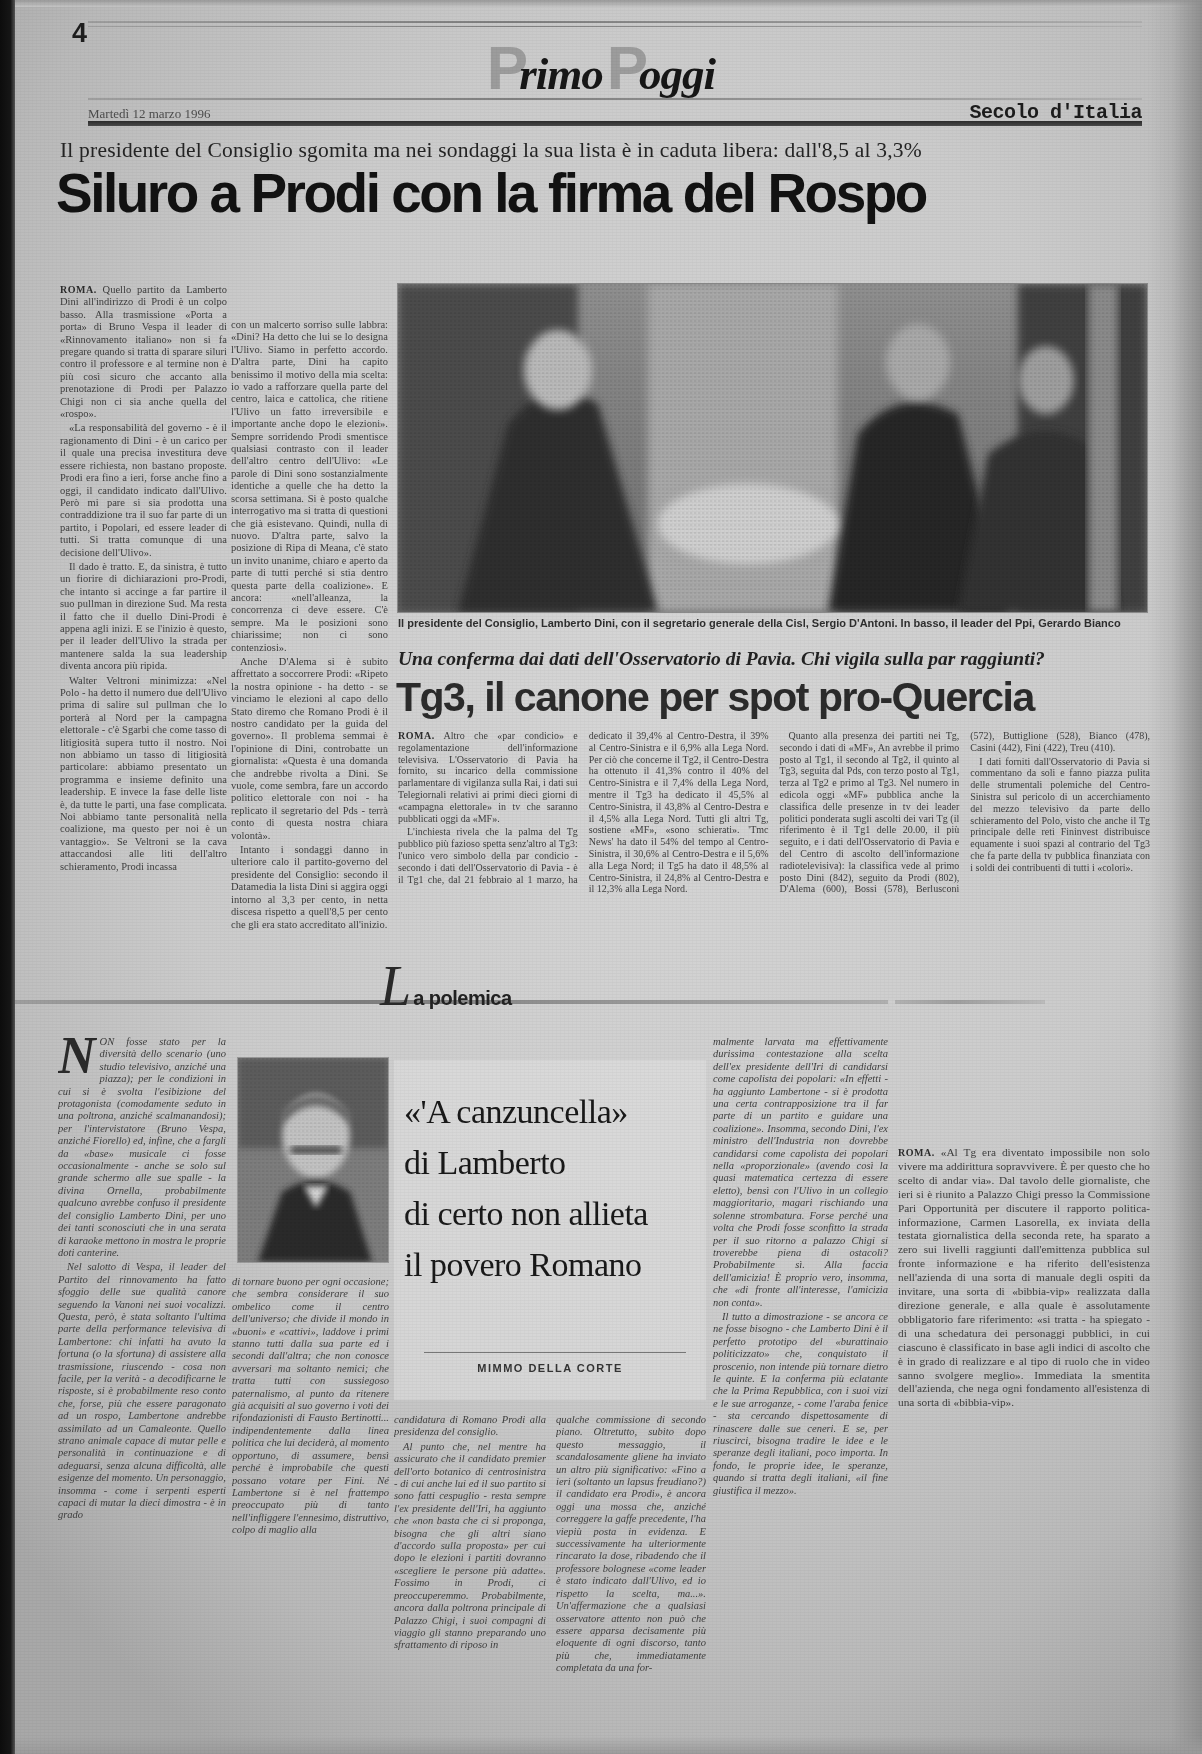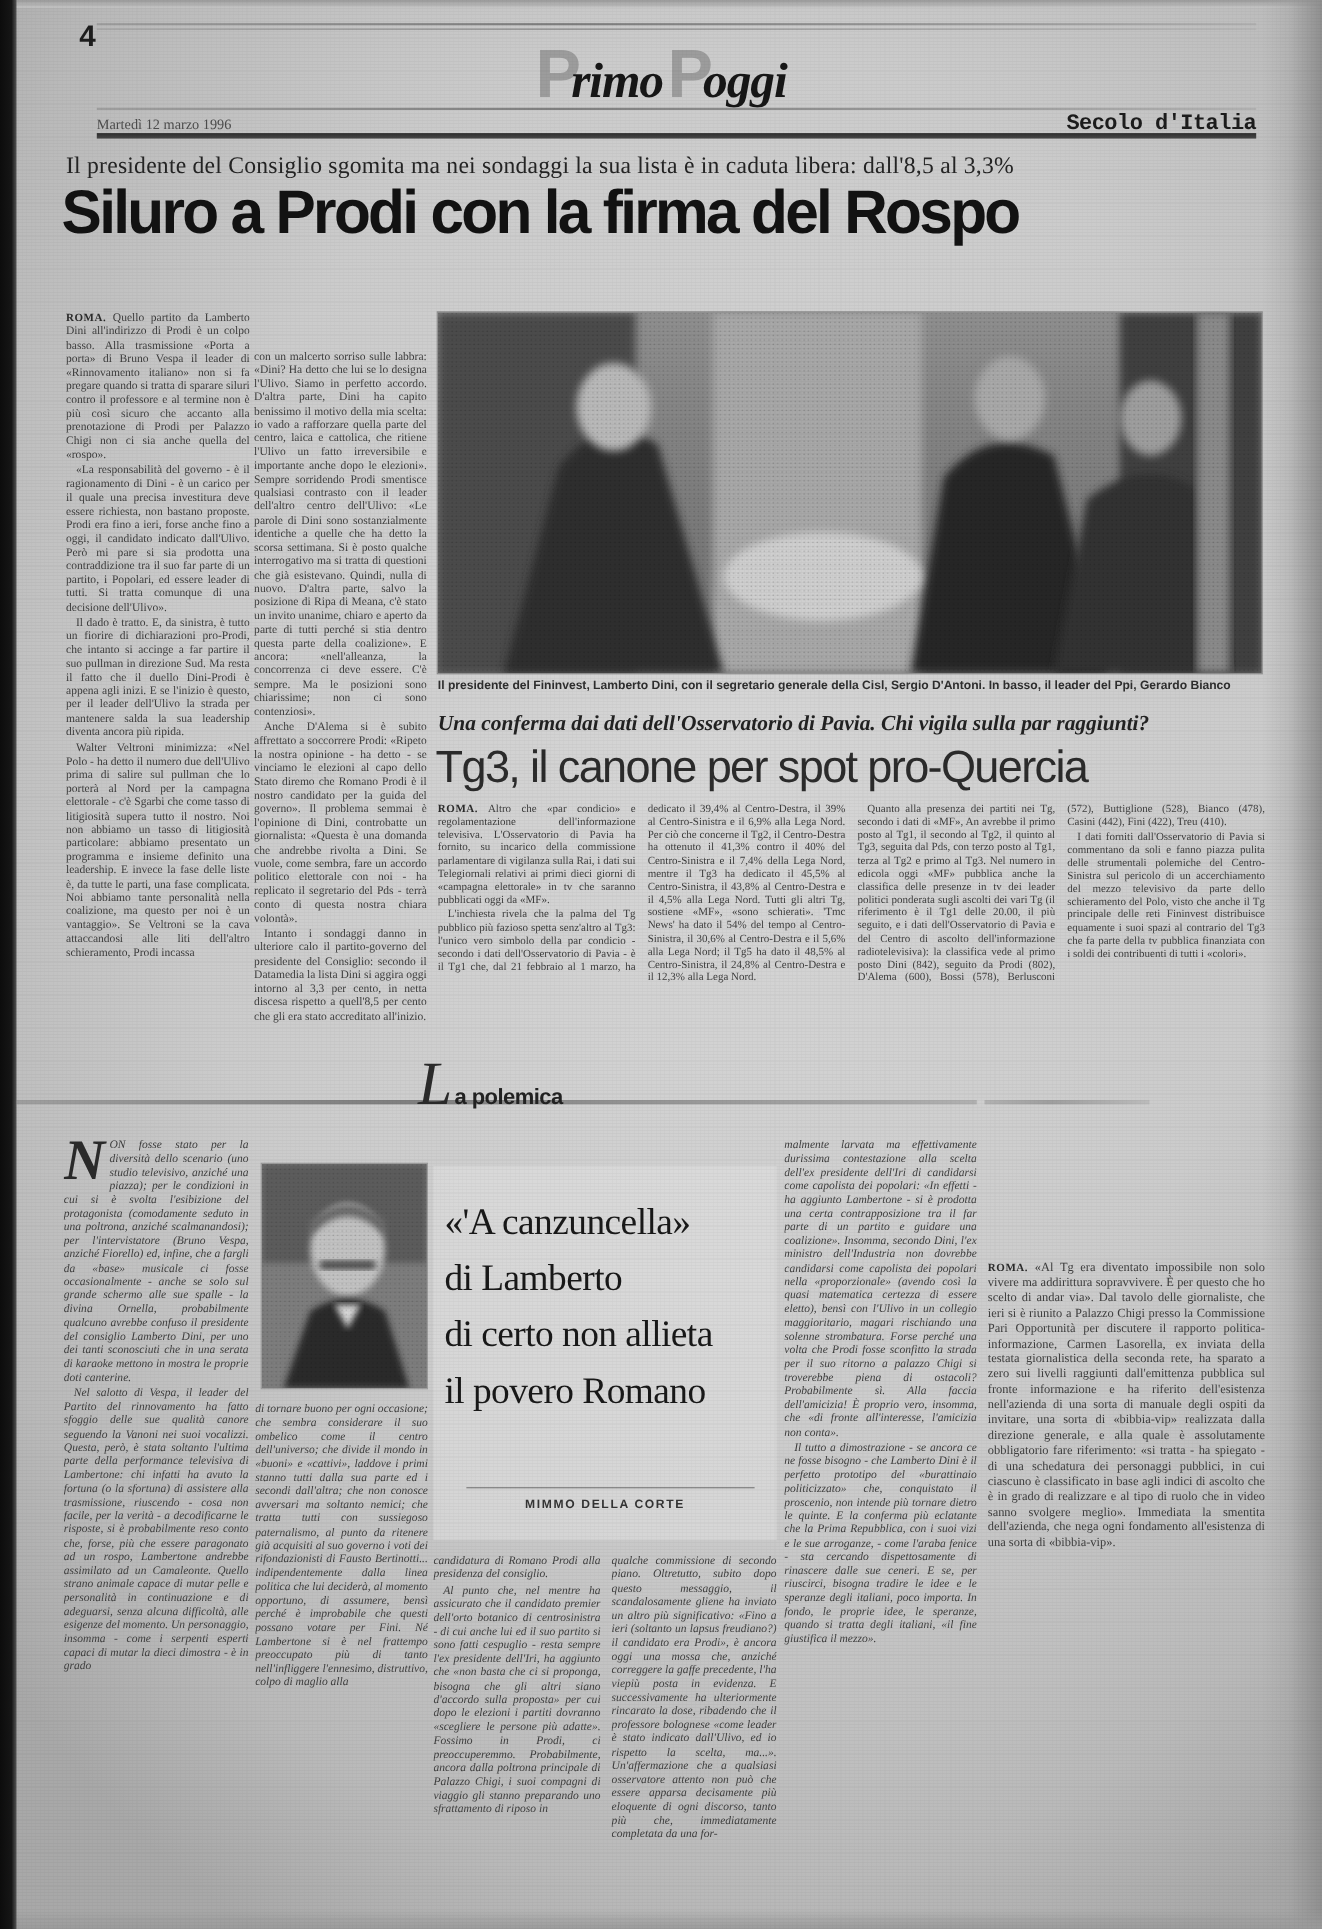--- a/index.html
+++ b/index.html
@@ -43,21 +43,21 @@
   .dateline{font-weight:bold;font-size:10px;letter-spacing:0.5px;color:#2c2c2c;}
   .lead-c1{left:60px;top:284px;width:167px;height:648px;}
   .lead-c2{left:231px;top:292px;width:157px;height:648px;margin-top:27px;}
 
   
   .photo-main{position:absolute;left:398px;top:284px;width:749px;height:328px;background:#777;outline:1px solid #8a8a8a;}
   .caption{position:absolute;left:398px;top:617px;width:749px;font-family:"Liberation Sans",sans-serif;font-weight:bold;font-size:11px;color:#2e2e2e;}
 
   
   .tv-kicker{position:absolute;left:398px;top:648px;width:750px;font-style:italic;font-weight:bold;font-size:19.5px;color:#222;}
-  .tv-headline{position:absolute;left:396px;top:674px;width:760px;font-family:"Liberation Sans",sans-serif;font-weight:normal;font-size:41px;color:#2b2b2b;letter-spacing:-1.5px;}
+  .tv-headline{position:absolute;left:396px;top:674px;width:760px;font-family:"Liberation Sans",sans-serif;font-weight:bold;font-size:41px;color:#2b2b2b;letter-spacing:-1.5px;}
   .tv-body{position:absolute;left:398px;top:730px;width:752px;height:218px;column-count:4;column-gap:11px;text-align:justify;font-size:10px;line-height:11.8px;color:#3d3d3d;overflow:hidden;}
   .tv-body p{margin:0 0 2px 0;text-indent:9px;}
   .tv-body p.first{text-indent:0;}
 
   
   .polemica-label{position:absolute;left:380px;top:958px;display:flex;align-items:baseline;}
   .polemica-label .initial{font-family:"Liberation Serif",serif;font-style:italic;font-size:56px;color:#2a2a2a;line-height:56px;}
   .polemica-label .rest{font-family:"Liberation Sans",sans-serif;font-weight:bold;font-size:20px;color:#222;margin-left:2px;letter-spacing:-0.5px;}
   .pol-c{font-style:italic;}
   .pol-c1{left:58px;top:1036px;width:168px;height:712px;}
@@ -136,21 +136,21 @@
       <ellipse cx="160" cy="86" rx="34" ry="40" fill="#b9b9b9" filter="url(#b1)"></ellipse>
       <path d="M430 328 L460 150 Q500 100 560 130 L610 328 Z" fill="#262626" filter="url(#b1)"></path>
       <ellipse cx="520" cy="78" rx="32" ry="38" fill="#a9a9a9" filter="url(#b1)"></ellipse>
       <path d="M560 328 L590 170 Q640 130 690 160 L720 328 Z" fill="#333" filter="url(#b1)"></path>
       <ellipse cx="648" cy="96" rx="28" ry="34" fill="#9e9e9e" filter="url(#b1)"></ellipse>
       <ellipse cx="350" cy="240" rx="90" ry="40" fill="#cfcfcf" filter="url(#b1)"></ellipse>
       <rect x="690" y="0" width="30" height="328" fill="#8a8a8a" filter="url(#b1)"></rect>
       <rect width="749" height="328" fill="url(#halftone)"></rect>
     </svg>
   </div>
-  <div class="caption">Il presidente del Fininvest, Lamberto Dini, con il segretario generale della Cisl, Sergio D'Antoni. In basso, il leader del Ppi, Gerardo Bianco</div>
+  <div class="caption">Il presidente del Consiglio, Lamberto Dini, con il segretario generale della Cisl, Sergio D'Antoni. In basso, il leader del Ppi, Gerardo Bianco</div>
 
   <div class="tv-kicker">Una conferma dai dati dell'Osservatorio di Pavia. Chi vigila sulla par raggiunti?</div>
   <h2 class="tv-headline" style="margin:0;">Tg3, il canone per spot pro-Quercia</h2>
   <div class="tv-body">
     <p class="first"><span class="dateline">ROMA.</span> <span>Altro che «par condicio» e regolamentazione dell'informazione televisiva. L'Osservatorio di Pavia ha fornito, su incarico della commissione parlamentare di vigilanza sulla Rai, i dati sui Telegiornali relativi ai primi dieci giorni di «campagna elettorale» in tv che saranno pubblicati oggi da «MF».</span></p>
     <p>L'inchiesta rivela che la palma del Tg pubblico più fazioso spetta senz'altro al Tg3: l'unico vero simbolo della par condicio - secondo i dati dell'Osservatorio di Pavia - è il Tg1 che, dal 21 febbraio al 1 marzo, ha dedicato il 39,4% al Centro-Destra, il 39% al Centro-Sinistra e il 6,9% alla Lega Nord. Per ciò che concerne il Tg2, il Centro-Destra ha ottenuto il 41,3% contro il 40% del Centro-Sinistra e il 7,4% della Lega Nord, mentre il Tg3 ha dedicato il 45,5% al Centro-Sinistra, il 43,8% al Centro-Destra e il 4,5% alla Lega Nord. Tutti gli altri Tg, sostiene «MF», «sono schierati». 'Tmc News' ha dato il 54% del tempo al Centro-Sinistra, il 30,6% al Centro-Destra e il 5,6% alla Lega Nord; il Tg5 ha dato il 48,5% al Centro-Sinistra, il 24,8% al Centro-Destra e il 12,3% alla Lega Nord.</p>
     <p>Quanto alla presenza dei partiti nei Tg, secondo i dati di «MF», An avrebbe il primo posto al Tg1, il secondo al Tg2, il quinto al Tg3, seguita dal Pds, con terzo posto al Tg1, terza al Tg2 e primo al Tg3. Nel numero in edicola oggi «MF» pubblica anche la classifica delle presenze in tv dei leader politici ponderata sugli ascolti dei vari Tg (il riferimento è il Tg1 delle 20.00, il più seguito, e i dati dell'Osservatorio di Pavia e del Centro di ascolto dell'informazione radiotelevisiva): la classifica vede al primo posto Dini (842), seguito da Prodi (802), D'Alema (600), Bossi (578), Berlusconi (572), Buttiglione (528), Bianco (478), Casini (442), Fini (422), Treu (410).</p>
     <p>I dati forniti dall'Osservatorio di Pavia si commentano da soli e fanno piazza pulita delle strumentali polemiche del Centro-Sinistra sul pericolo di un accerchiamento del mezzo televisivo da parte dello schieramento del Polo, visto che anche il Tg principale delle reti Fininvest distribuisce equamente i suoi spazi al contrario del Tg3 che fa parte della tv pubblica finanziata con i soldi dei contribuenti di tutti i «colori».</p>
   </div>
 

